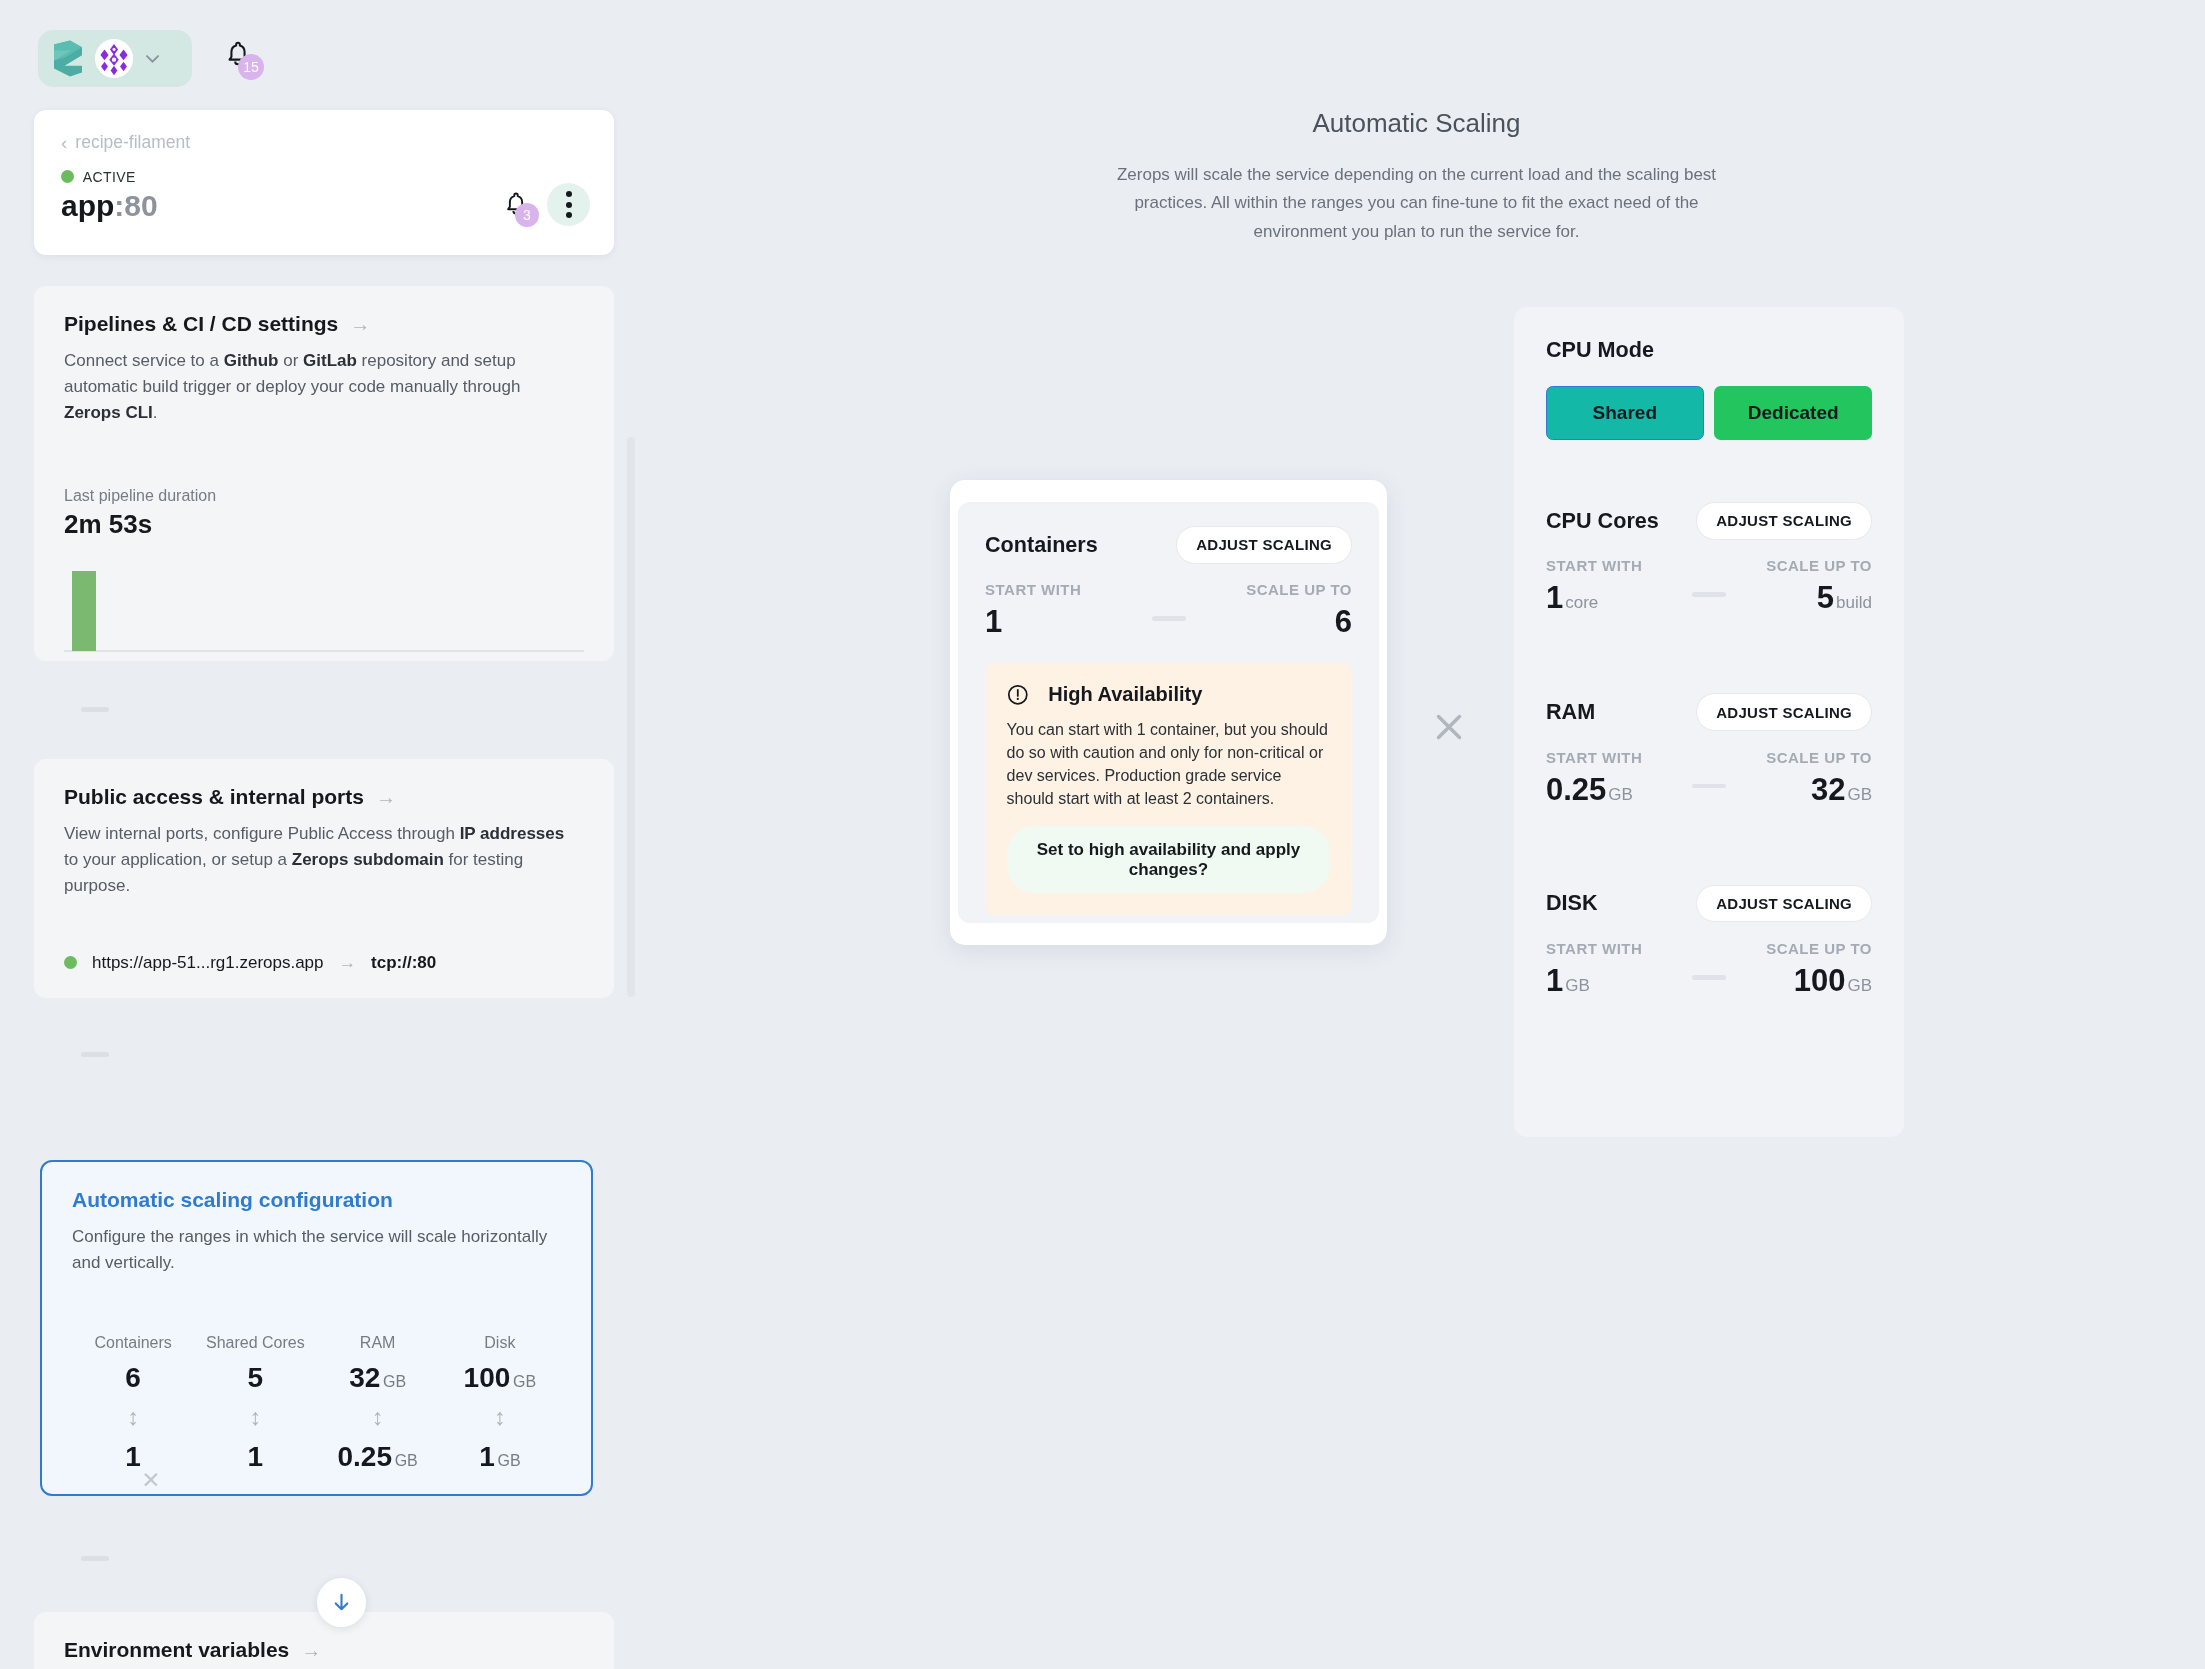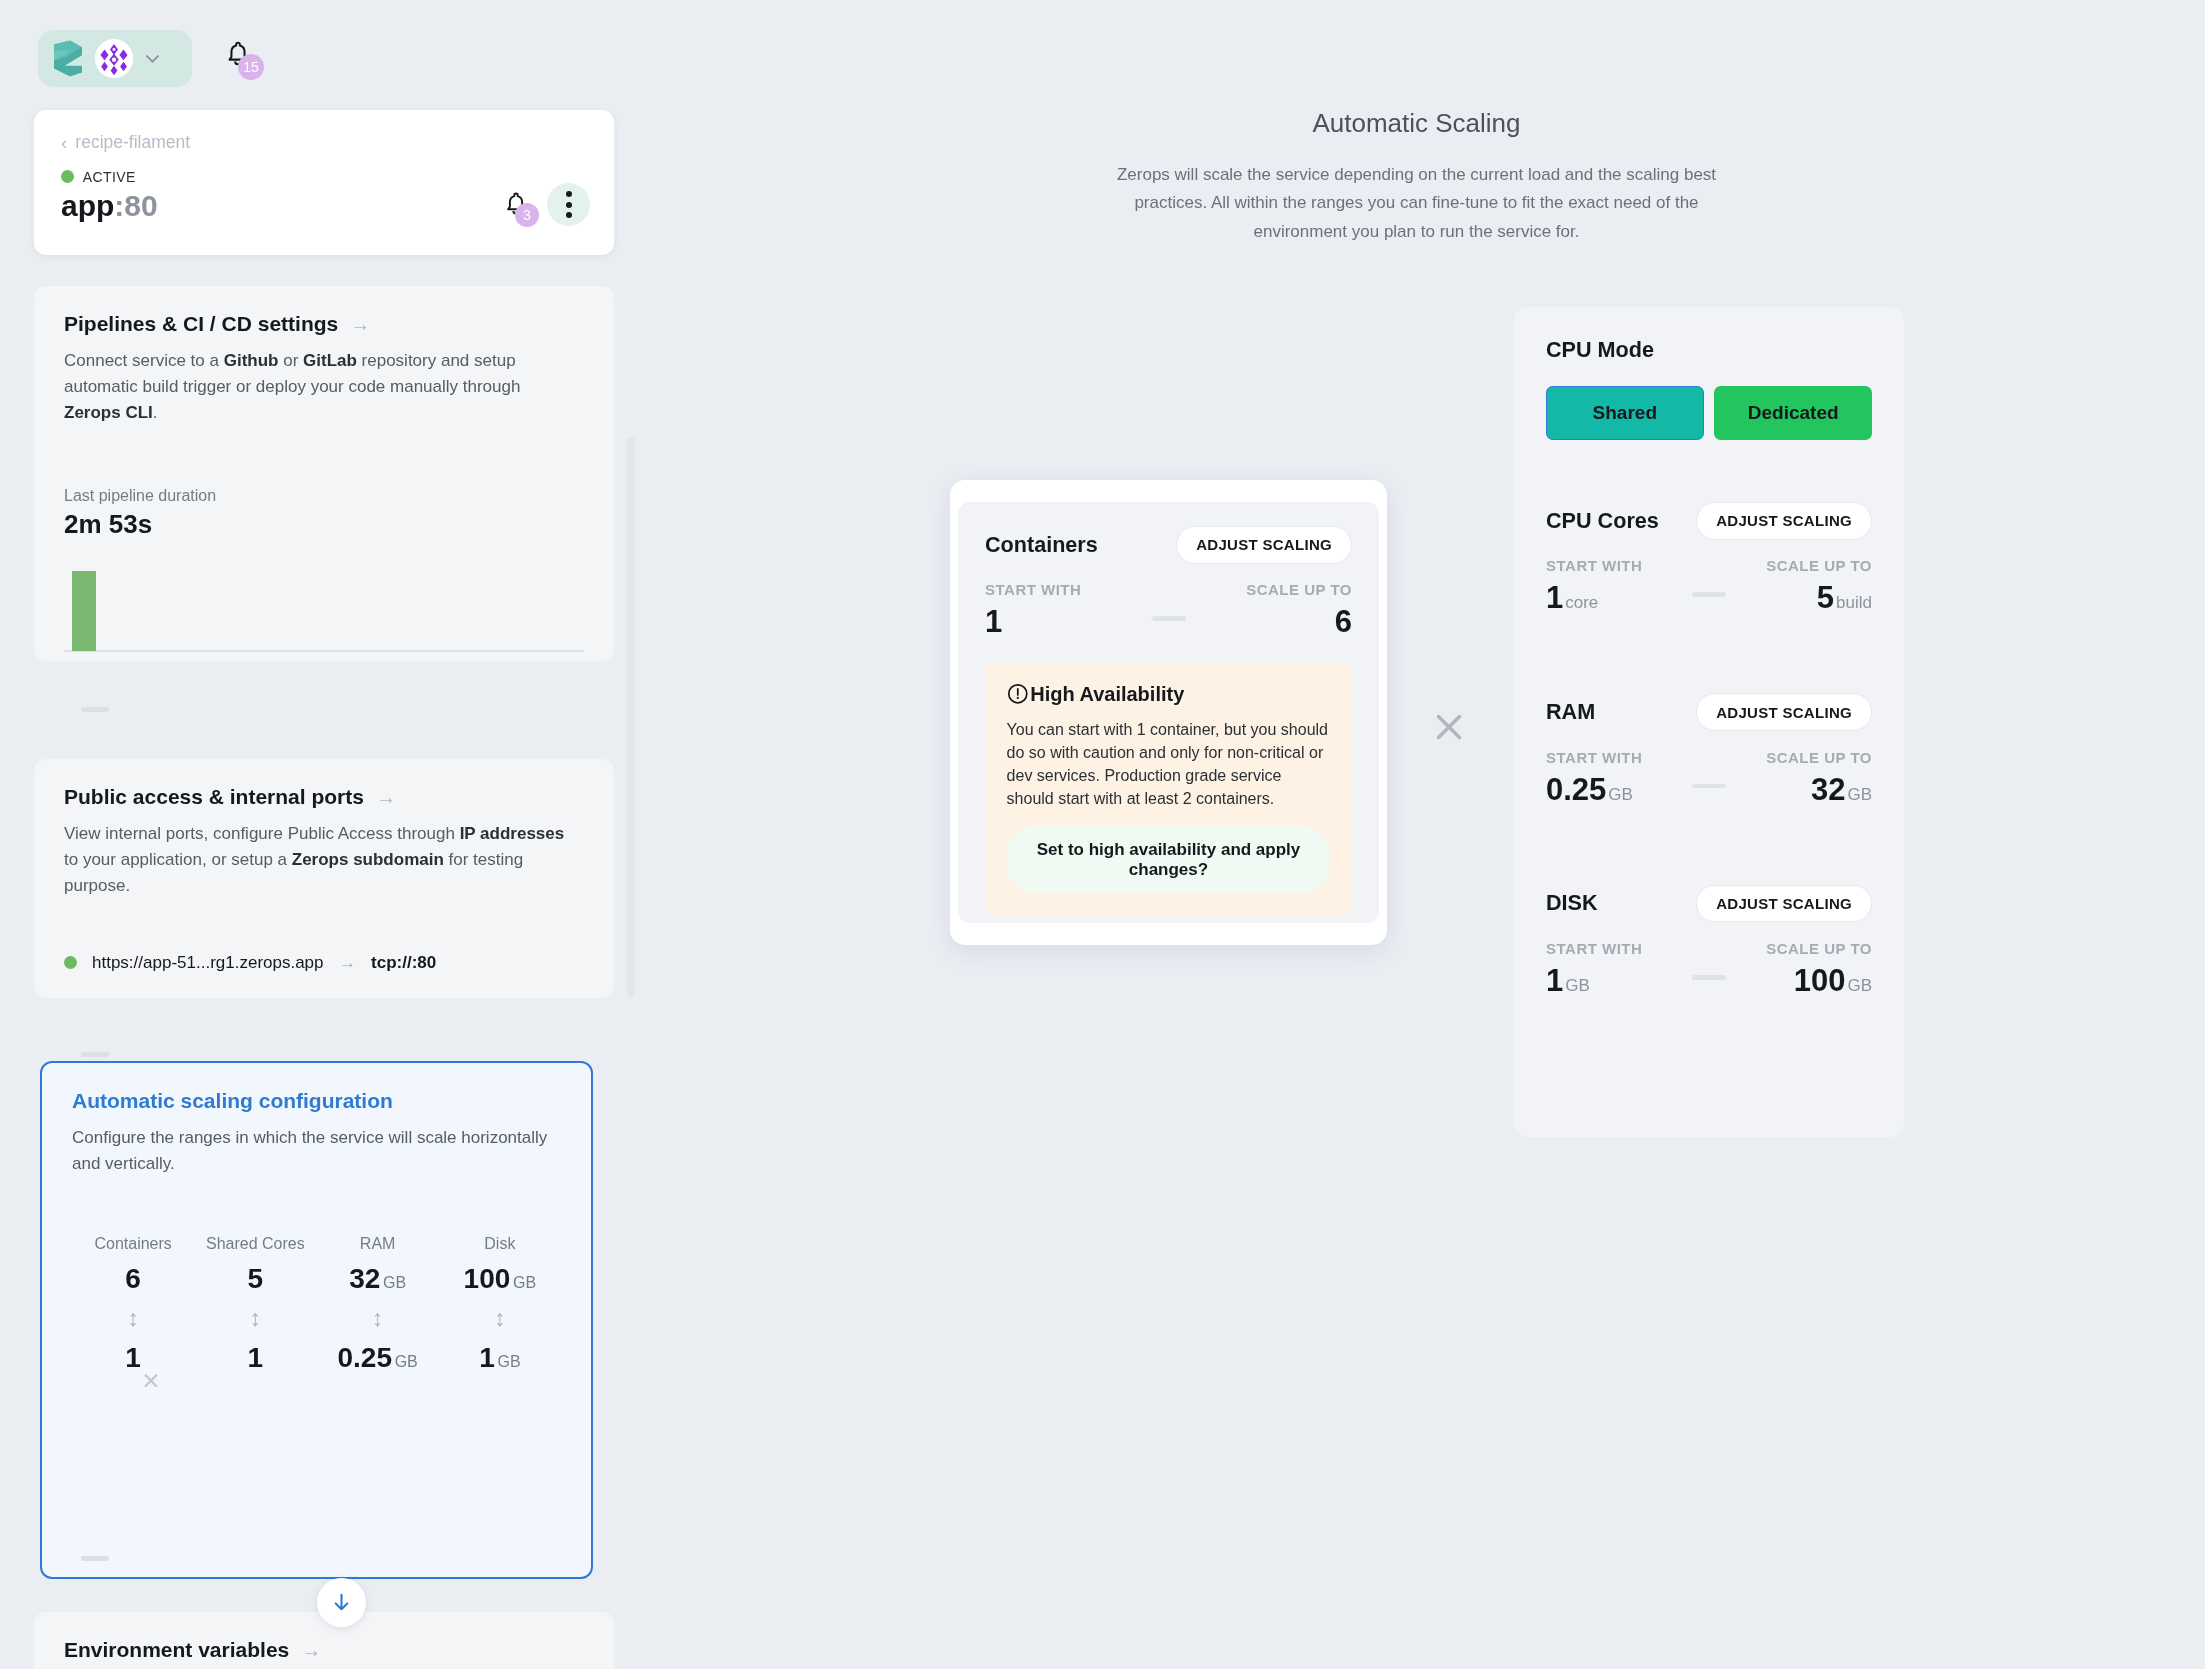--- a/index.html
+++ b/index.html
@@ -131,21 +131,21 @@
   }
   .range { position: relative; margin-top: 17.5px; height: 78px; }
   .r-lab { position: absolute; top: 0; font-size: 15px; font-weight: 700; letter-spacing: 0.5px; color: #a5abb5; }
   .r-lab.l { left: 0; } .r-lab.r { right: 0; }
   .r-val { position: absolute; top: 23px; font-size: 31px; font-weight: 700; color: #15181d; }
   .r-val.l { left: 0; } .r-val.r { right: 0; }
   .r-val .u { font-size: 17px; font-weight: 400; color: #8d939e; margin-left: 2px; }
   .r-track { position: absolute; left: 50%; top: 35px; transform: translateX(-50%); width: 34px; height: 4.7px; border-radius: 2.7px; background: #dfe2e6; }
 
   .ha-box { margin-top: 4px; background: #fdf2e3; border-radius: 9.4px; padding: 20px 21.6px 21.6px; }
-  .ha-head { display: flex; gap: 2px; }
+  .ha-head { display: flex; align-items: center; gap: 20px; }
   .ha-title { font-size: 20px; font-weight: 700; color: #15181d; }
   .ha-text { margin-top: 12px; font-size: 16px; line-height: 1.44; color: #2b2f36; }
   .ha-btn {
     margin-top: 16px; display: block; width: 100%;
     background: #f1faf2; border: none; border-radius: 27px;
     padding: 13.5px 0; font-size: 17px; font-weight: 700; color: #15181d;
     font-family: "Liberation Sans", sans-serif;
   }
 
   .x-mult { position: absolute; left: 1431px; top: 709px; width: 36px; height: 36px; }
@@ -265,21 +265,21 @@
       <div class="port-row">
         <span class="dot"></span>
         <span class="port-url">https://app-51...rg1.zerops.app</span>
         <span class="port-arrow">→</span>
         <span class="port-tcp">tcp://:80</span>
       </div>
     </div>
 
     <div class="dash" style="top:1052px;"></div>
 
-    <div class="card scale-card" style="top:1061px; height:518px; left:40px;">
+    <div class="card scale-card" style="top:1160px; height:336px; left:40px;">
       <div class="sec-head">
         <span class="sec-title blue">Automatic scaling configuration</span>
       </div>
       <div class="sec-desc">Configure the ranges in which the service will scale horizontally and vertically.</div>
 
       <div class="scale-grid">
         <div class="sg-col">
           <div class="sg-label">Containers</div>
           <div class="sg-top"><span>6</span></div>
           <div class="sg-mid">↕</div>

